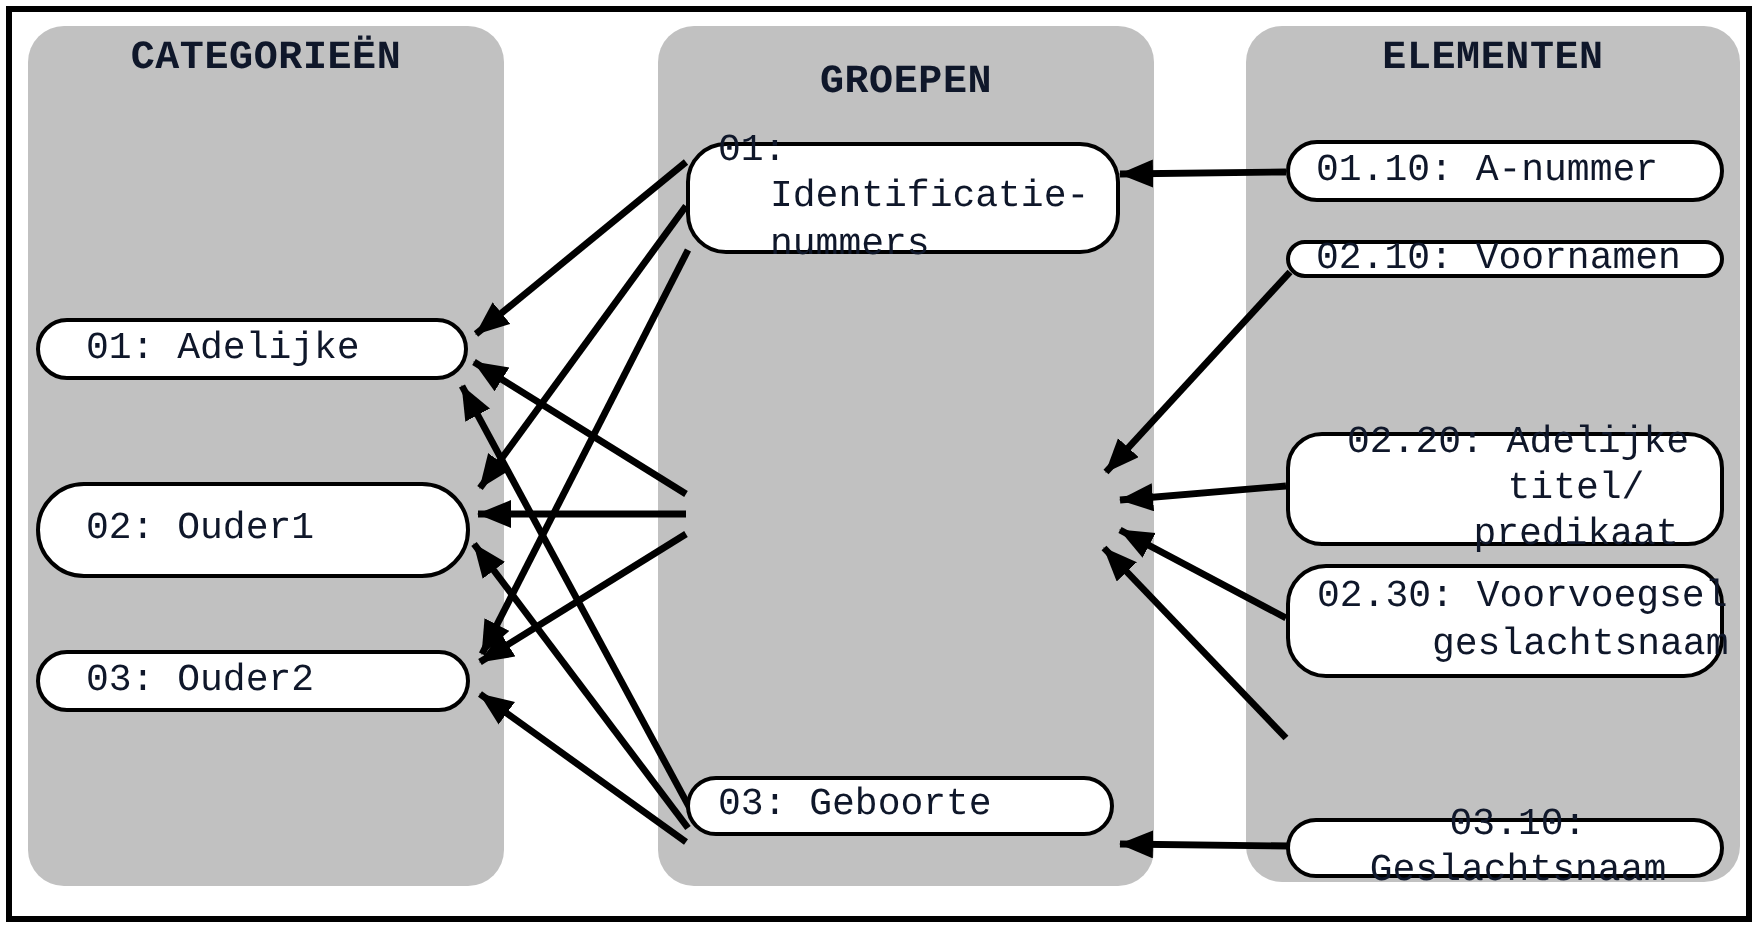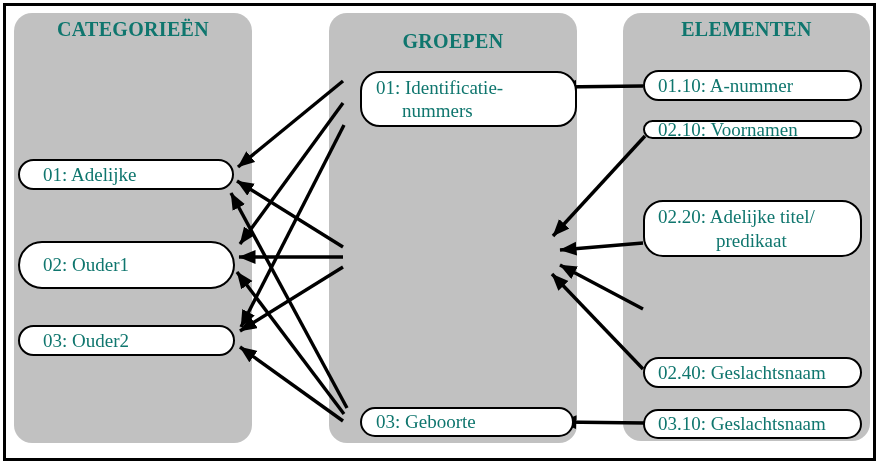--- a/index.html
+++ b/index.html
@@ -1,18 +1,18 @@
 <!DOCTYPE html>
 <html><head>
 <meta charset="utf-8">
 <style>
   html,body{margin:0;padding:0;background:#ffffff;}
   .canvas{
     position:relative;width:879px;height:465px;background:#ffffff;
-    font-family:Liberation Serif, serif;color:#0f766e;overflow:hidden;
+    font-family:Liberation Mono, monospace;color:#0f172a;overflow:hidden;
   }
   .outer-frame{
     position:absolute;left:3px;top:3px;width:867px;height:452px;
     border:3px solid #000;z-index:1;
   }
   .panel{position:absolute;background:#c1c1c1;border-radius:18px;z-index:2;}
   .panel-cat{left:14px;top:13px;width:238px;height:430px;}
   .panel-grp{left:329px;top:13px;width:248px;height:430px;}
   .panel-elm{left:623px;top:13px;width:247px;height:428px;}
   .hdr{
@@ -25,37 +25,37 @@
   svg.arrows{position:absolute;left:0;top:0;z-index:4;}
   svg.arrows line{stroke:#000;stroke-width:3.4px;}
   .node{
     position:absolute;z-index:5;background:#fff;border:2.5px solid #000;
     box-sizing:border-box;display:flex;align-items:center;
     font-size:19px;line-height:1.22;
   }
   .pill{border-radius:999px;}
   .rbig{border-radius:20px;}
   .pad-cat{padding-left:23px;}
-  .pad-grp{padding-left:14px;margin-left:17px;}
-  .pad-elm{padding-left:13px;}
+  .pad-grp{padding-left:14px;}
+  .pad-elm{padding-left:13px;text-align:center;}
   .lbl{white-space:pre-line;}
   .hang26{padding-left:26px;text-indent:-26px;}
   .hang58{padding-left:58px;text-indent:-58px;}
   
   .n-persoon{left:18px;top:159px;width:216px;height:31px;}
   .n-ouder1{left:18px;top:241px;width:217px;height:48px;}
   .n-ouder2{left:18px;top:325px;width:217px;height:31px;}
   
   .n-ident{left:343px;top:71px;width:217px;height:56px;}
   .n-naam{left:343px;top:240px;width:215px;height:31px;}
-  .n-geboorte{left:343px;top:407px;width:214px;height:30px;}
+  .n-geboorte{left:343px;top:388px;width:214px;height:30px;}
   
   .n-anummer{left:643px;top:70px;width:219px;height:31px;}
   .n-voornamen{left:643px;top:120px;width:219px;height:19px;}
-  .n-adelijke{left:643px;top:200px;width:219px;height:57px;}
+  .n-adelijke{left:643px;top:216px;width:219px;height:57px;border-radius:18px;}
   .n-voorvoegsel{left:643px;top:282px;width:219px;height:57px;}
   .n-geslachtsnaam{left:643px;top:357px;width:219px;height:31px;}
   .n-geboortedatum{left:643px;top:409px;width:219px;height:30px;}
 </style>
 </head>
 <body>
 
 <div class="canvas">
   <div class="outer-frame"></div>
 
@@ -113,19 +113,20 @@
   <div class="node pill pad-elm n-anummer">
     <span class="lbl">01.10: A-nummer</span>
   </div>
   <div class="node pill pad-elm n-voornamen">
     <span class="lbl">02.10: Voornamen</span>
   </div>
   <div class="node rbig pad-elm n-adelijke">
     <span class="lbl hang58">02.20: Adelijke titel/
 predikaat</span>
   </div>
-  <div class="node pill pad-elm n-geslachtsnaam">
-    <span class="lbl">02.40: Geslachtsnaam</span>
+  <div class="node rbig pad-elm n-voorvoegsel">
+    <span class="lbl hang58">02.30: Voorvoegsel
+geslachtsnaam</span>
   </div>
   <div class="node pill pad-elm n-geboortedatum">
     <span class="lbl">03.10: Geslachtsnaam</span>
   </div>
 </div>
 
 </body></html>

